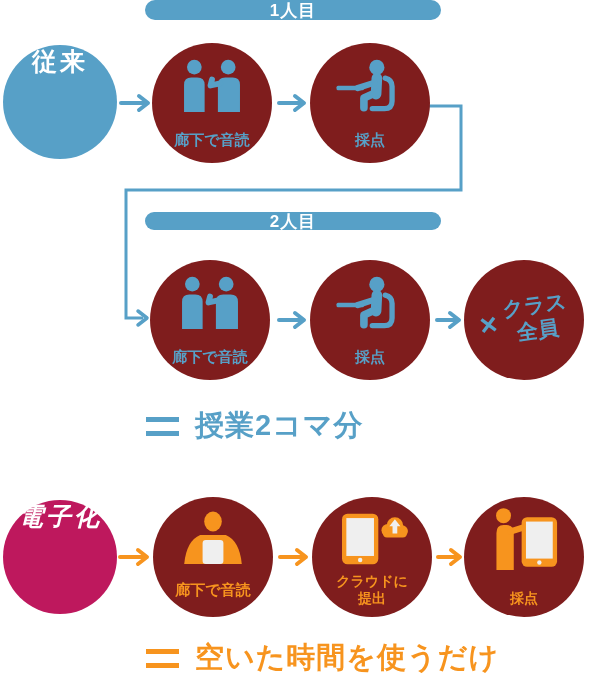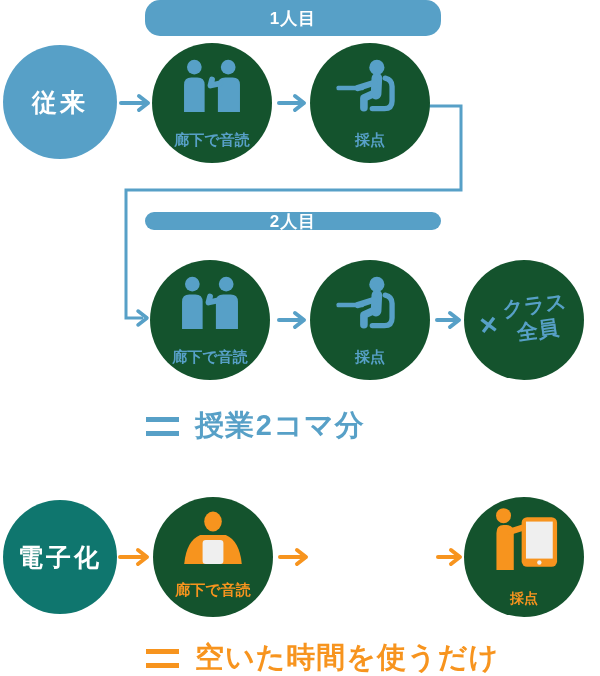--- a/index.html
+++ b/index.html
@@ -8,27 +8,27 @@
     font-family:"Liberation Sans","DejaVu Sans",sans-serif;
   }
   .layer{position:absolute;left:0;top:0;z-index:0;}
   .pill{
     position:absolute;background:#57A0C7;border-radius:15px;color:#fff;
     font-weight:bold;font-size:17px;display:flex;align-items:center;justify-content:center;
     letter-spacing:1px;z-index:2;
   }
   .label-circle{
     position:absolute;width:114px;height:114px;border-radius:50%;color:#fff;
-    font-weight:bold;font-size:25px;letter-spacing:3px;display:flex;align-items:center;
+    font-weight:bold;font-size:25px;letter-spacing:3px;display:flex;align-items:flex-start;
     justify-content:center;z-index:2;
   }
   .label-circle.blue{background:#57A0C7;}
-  .label-circle.orange{background:#0f766e;}
+  .label-circle.orange{background:#be185d;font-style:italic;}
   .step{
-    position:absolute;width:120px;height:120px;border-radius:50%;background:#14532d;z-index:1;
+    position:absolute;width:120px;height:120px;border-radius:50%;background:#7f1d1d;z-index:1;
   }
   .step .icon{position:absolute;left:50%;transform:translateX(-50%);}
   .caption{
     position:absolute;left:0;width:100%;text-align:center;font-weight:bold;line-height:1.22;
   }
   .caption.blue{color:#57A0C7;}
   .caption.orange{color:#F7941E;}
   .multiplier{
     position:absolute;inset:0;display:flex;align-items:center;justify-content:center;
     gap:7px;color:#57A0C7;transform:rotate(-8deg);
@@ -87,21 +87,21 @@
         <path d="M280,557 L302,557"></path>
           <path d="M297,550 L306,557 L297,564"></path>
       </g>
       <g>
         <path d="M438,557 L456,557"></path>
           <path d="M451,550 L460,557 L451,564"></path>
       </g>
     </g>
   </svg>
 
-  <div class="pill" style="left:145px;top:0;width:296px;height:36px;">
+  <div class="pill" style="left:145px;top:0;width:296px;height:20px;">
     <span>1人目</span>
   </div>
   <div class="pill" style="left:145px;top:212px;width:296px;height:18px;">
     <span>2人目</span>
   </div>
 
   <div class="label-circle blue" style="left:3px;top:45px;">
     <span>従来</span>
   </div>
 
@@ -154,38 +154,54 @@
   <div class="step" style="left:464px;top:260px;">
     <div class="multiplier">
       <span class="x">×</span>
       <span class="lines">
         <span>クラス</span>
         <span>全員</span>
       </span>
     </div>
   </div>
 
-  <div class="summary blue" style="left:146px;top:406px;font-family:Liberation Mono, monospace;">
+  <div class="summary blue" style="left:146px;top:406px;">
     <span class="equals-icon"></span>
     <span>授業2コマ分</span>
   </div>
 
   <div class="label-circle orange" style="left:3px;top:500px;">
     <span>電子化</span>
   </div>
 
   <div class="step" style="left:153px;top:497px;">
     <svg class="icon" style="top:14px;" width="64" height="53" viewBox="0 0 80 66" fill="#F7941E">
       <ellipse cx="40" cy="13" rx="11" ry="12.5"></ellipse>
       <path d="M4,66 Q7,37 24,30 L56,30 Q73,37 76,66 Z"></path>
       <rect x="27" y="36" width="26" height="30" rx="4" fill="#EFEFEF"></rect>
     </svg>
     <div class="caption orange" style="bottom:18px;font-size:15px;">廊下で音読</div>
   </div>
 
+  <div class="step" style="left:312px;top:497px;">
+    <svg class="icon" style="top:12px;" width="76" height="60" viewBox="0 0 96 76" fill="#F7941E">
+      <rect x="10" y="6" width="46" height="64" rx="7"></rect>
+      <rect x="15.5" y="11.5" width="35" height="48" fill="#EFEFEF"></rect>
+      <circle cx="33" cy="64.5" r="2.8" fill="#EFEFEF"></circle>
+      <circle cx="68" cy="27" r="8"></circle>
+      <circle cx="77" cy="21" r="10.5"></circle>
+      <circle cx="86" cy="28" r="7.5"></circle>
+      <rect x="62" y="26" width="30" height="10" rx="5"></rect>
+      <polygon points="77,13 84,22 80,22 80,31 74,31 74,22 70,22" fill="#EFEFEF"></polygon>
+    </svg>
+    <div class="caption orange" style="bottom:10px;font-size:14px;">
+      <div>クラウドに</div>
+      <div>提出</div>
+    </div>
+  </div>
 
   <div class="step" style="left:464px;top:497px;">
     <svg class="icon" style="top:10px;" width="76" height="63" viewBox="0 0 96 80" fill="#F7941E">
       <circle cx="22" cy="11" r="9.5"></circle>
       <path d="M13,80 L13,33 Q13,23 22,23 L26,23 Q35,23 35,33 L35,80 Z"></path>
       <path d="M31,31 L50,25" fill="none" stroke="#F7941E" stroke-width="8" stroke-linecap="round"></path>
       <rect x="45" y="13" width="45" height="63" rx="7"></rect>
       <rect x="50.5" y="18.5" width="34" height="47" fill="#EFEFEF"></rect>
       <circle cx="67.5" cy="70.5" r="2.8" fill="#EFEFEF"></circle>
     </svg>

